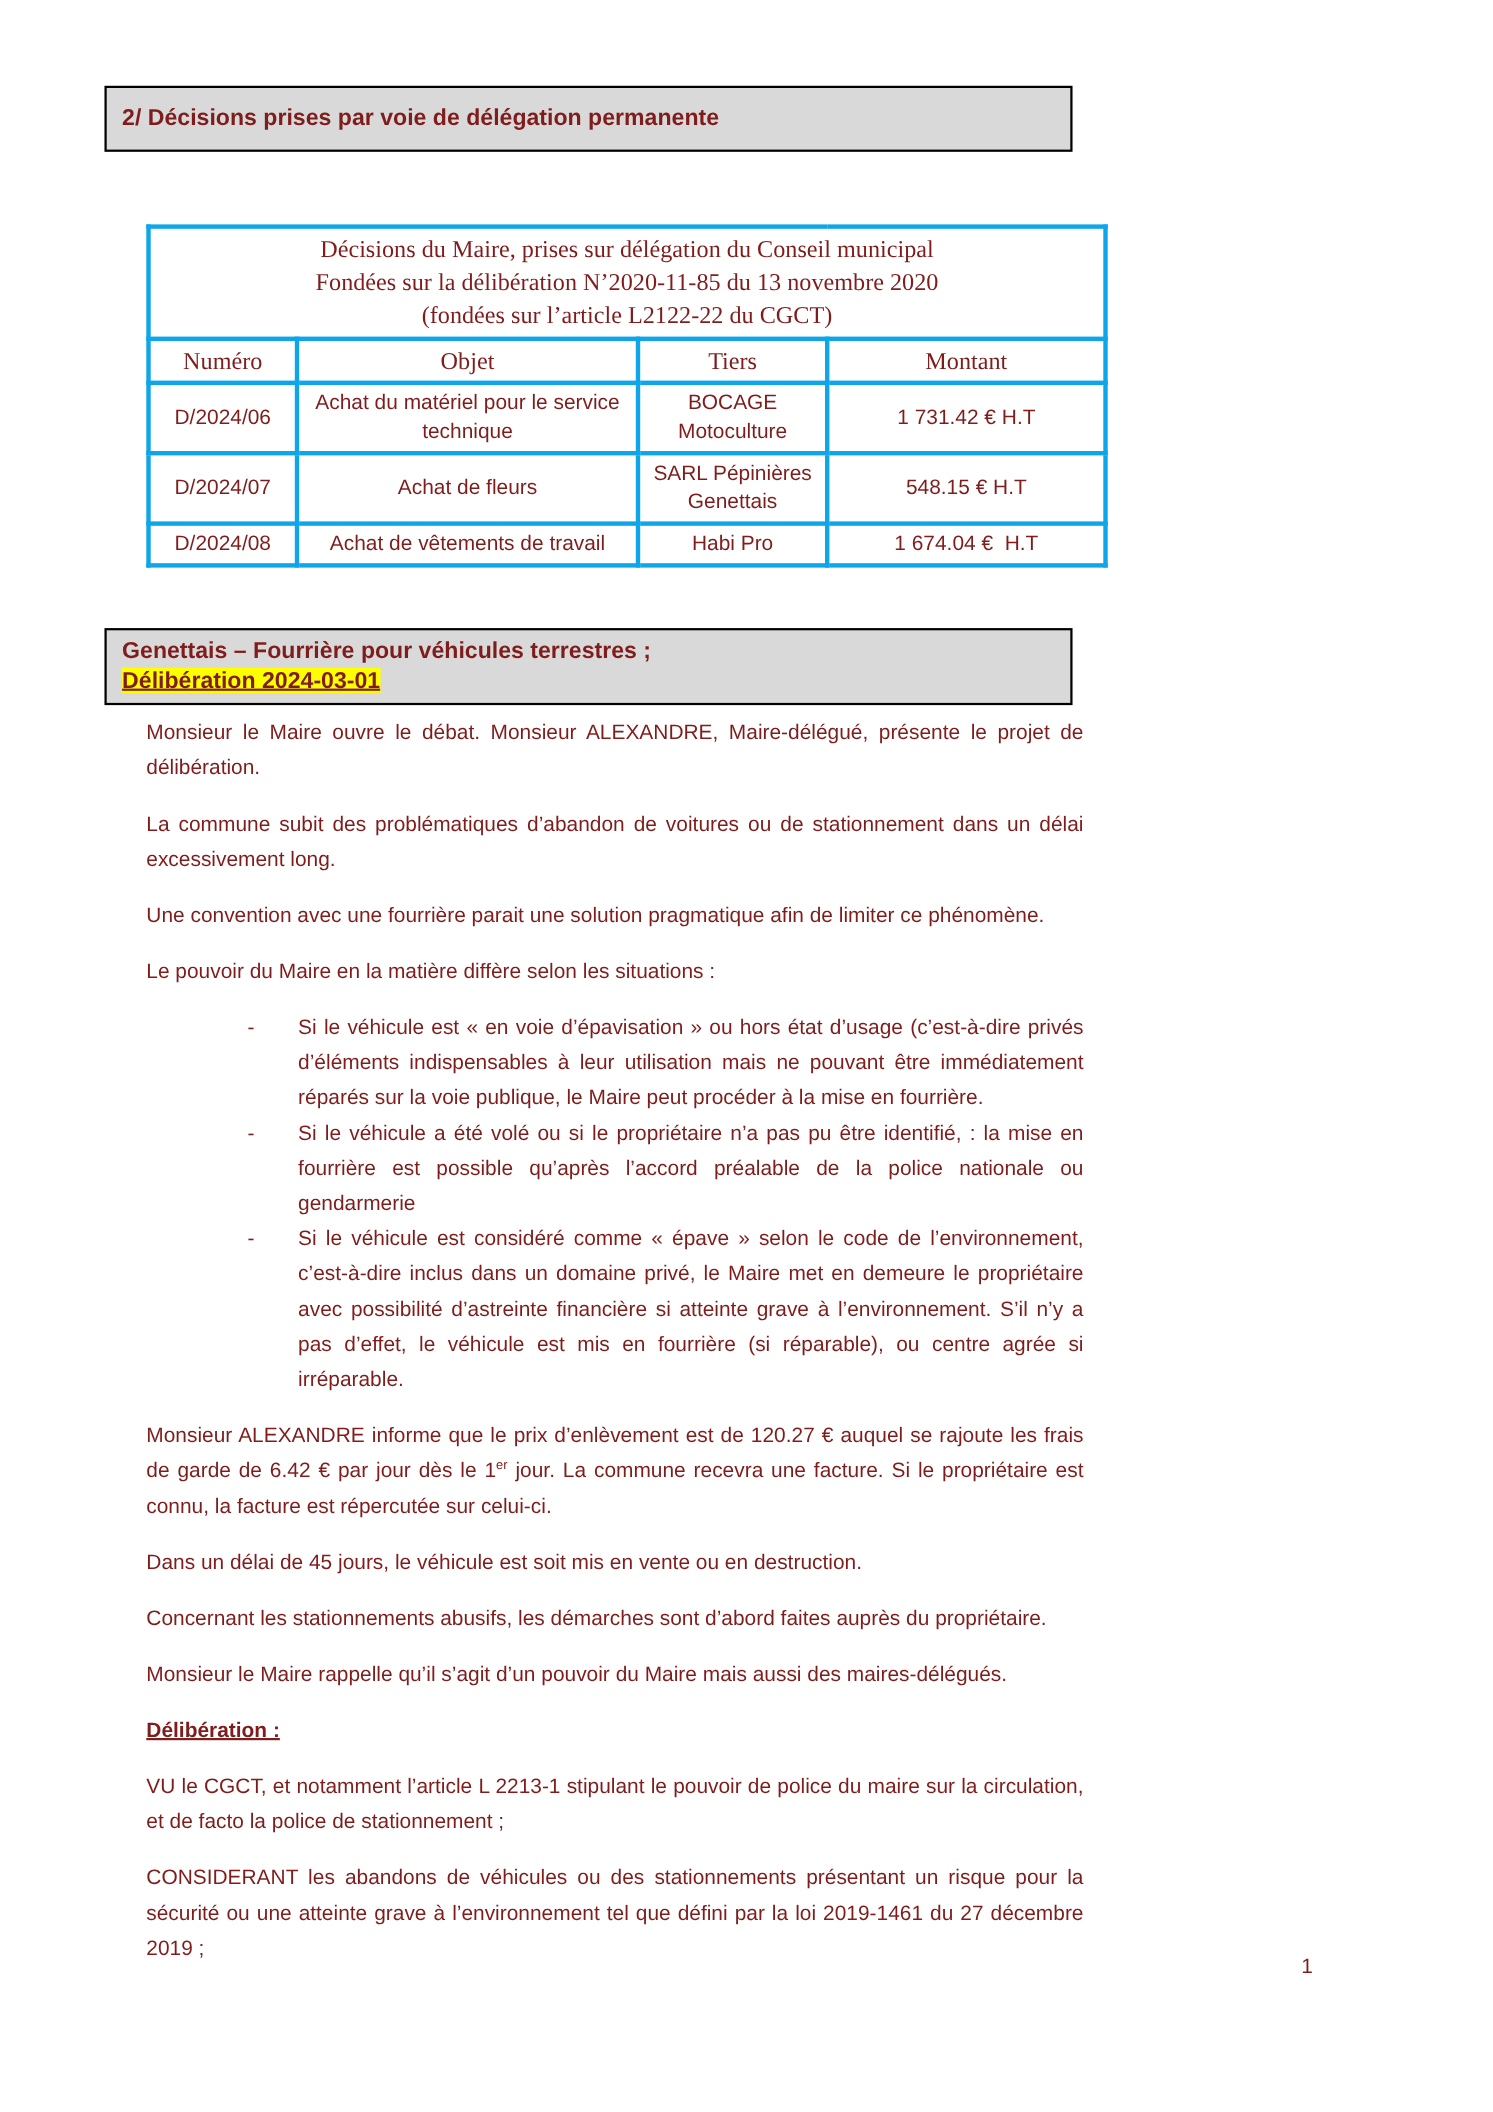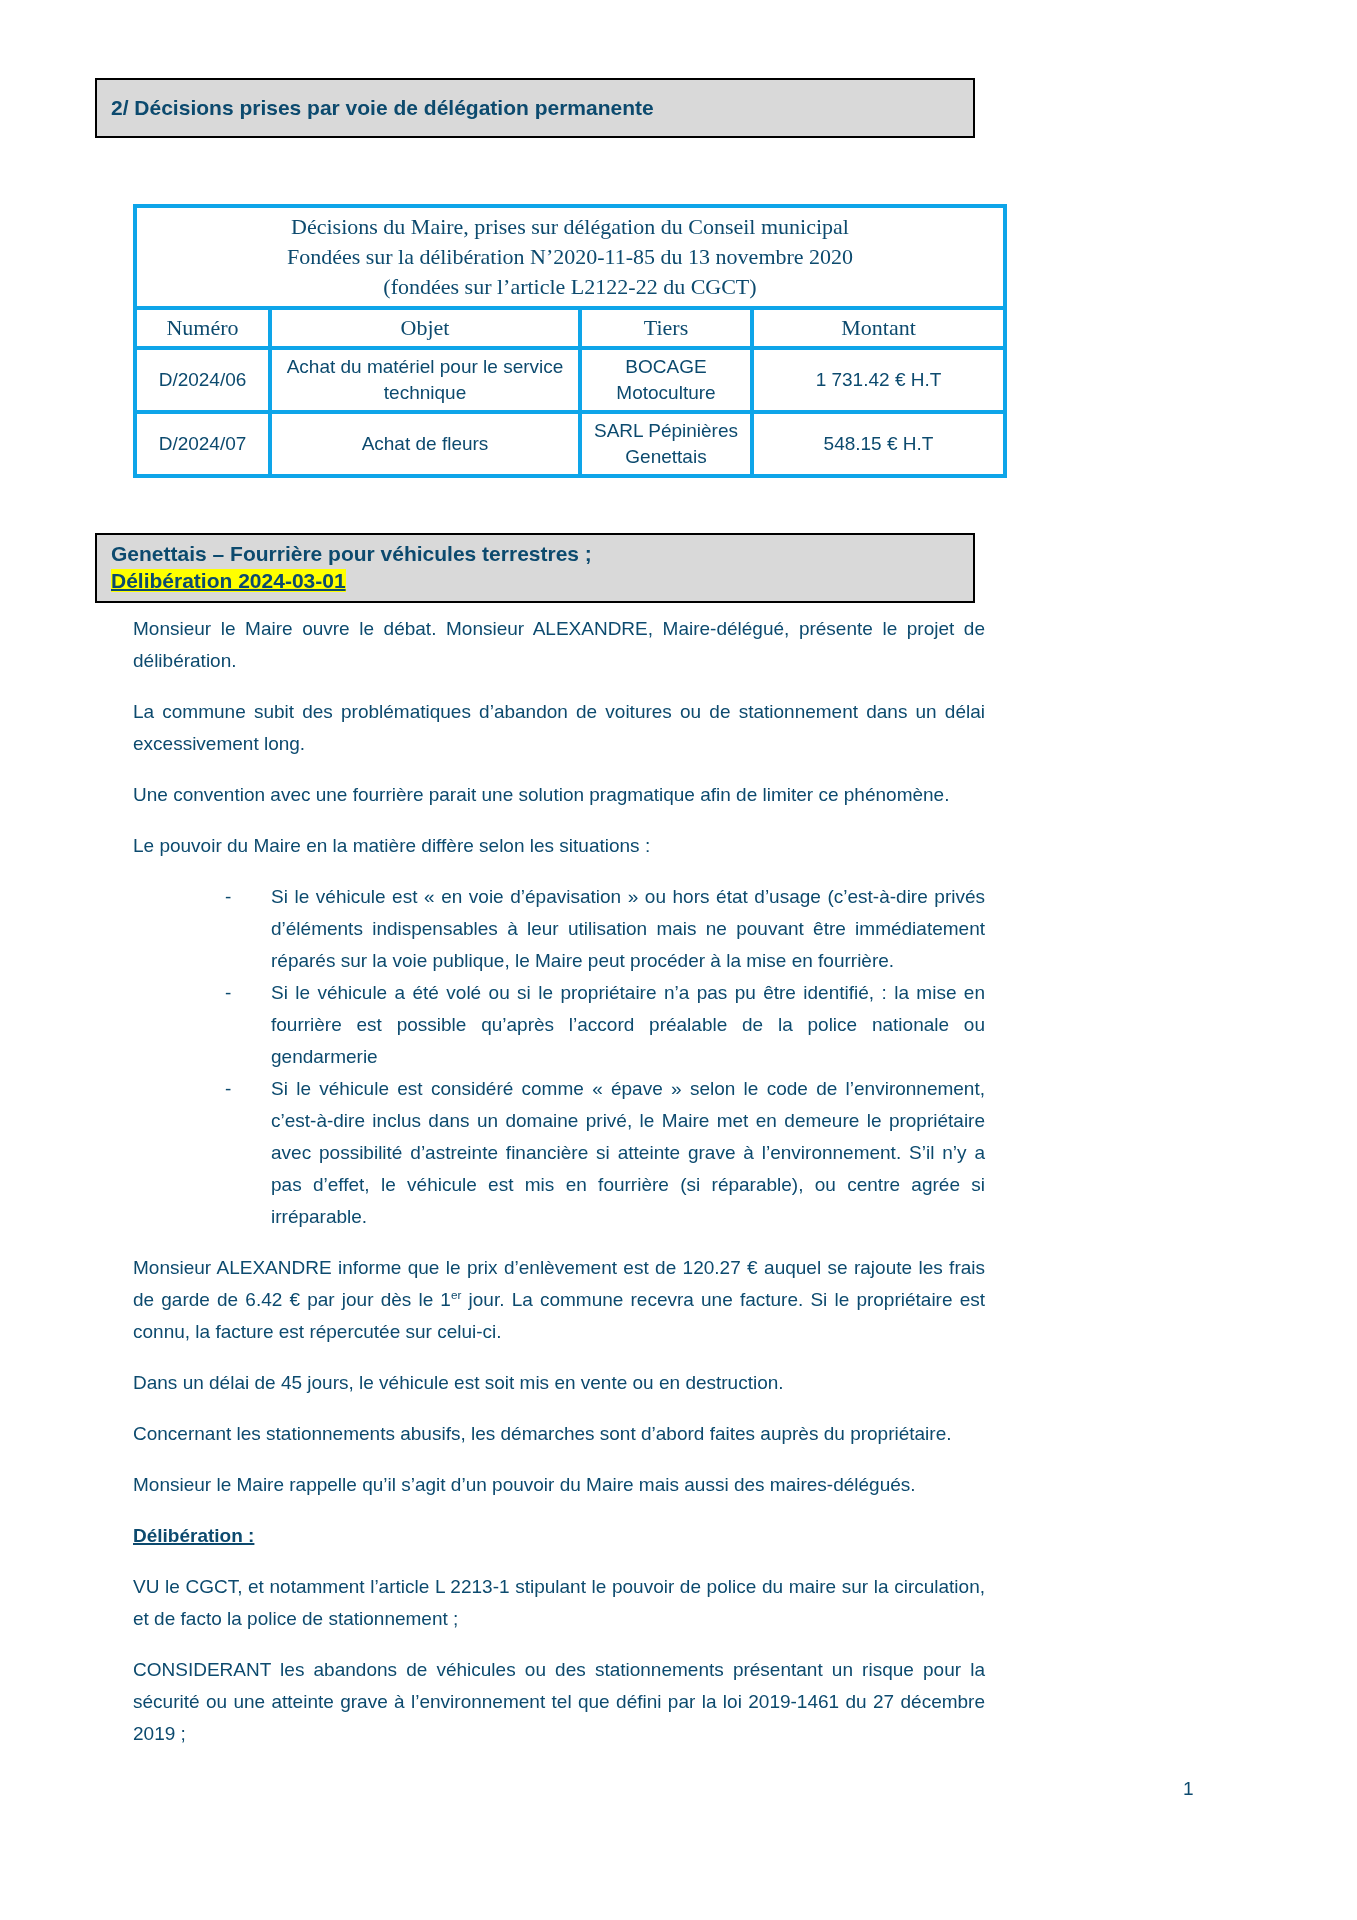--- a/index.html
+++ b/index.html
@@ -1,21 +1,21 @@
 <!DOCTYPE html>
 <html lang="fr"><head>
 <meta charset="utf-8">
 <style>
   html, body { margin: 0; padding: 0; background: #ffffff; }
   .page {
     position: relative;
     width: 1235px;
     height: 1920px;
     background: #ffffff;
-    color: #0c4a6e;
+    color: #7f1d1d;
     font-family: "Liberation Sans", sans-serif;
     overflow: hidden;
   }
 
   
   .banner {
     box-sizing: border-box;
     margin-left: 95px;
     width: 880px;
     background: #d9d9d9;
@@ -139,20 +139,26 @@
         <td>Achat du matériel pour le service technique</td>
         <td>BOCAGE Motoculture</td>
         <td class="cell-montant">1 731.42 € H.T</td>
       </tr>
       <tr class="t-row">
         <td>D/2024/07</td>
         <td>Achat de fleurs</td>
         <td>SARL Pépinières Genettais</td>
         <td class="cell-montant">548.15 € H.T</td>
       </tr>
+      <tr class="t-row">
+        <td>D/2024/08</td>
+        <td>Achat de vêtements de travail</td>
+        <td>Habi Pro</td>
+        <td class="cell-montant">1 674.04 €  H.T</td>
+      </tr>
     </tbody>
       </table>
   </div>
 
   <div class="banner banner-2">
     <div>Genettais – Fourrière pour véhicules terrestres ;</div>
     <div><span class="hl-yellow">Délibération 2024-03-01</span></div>
   </div>
 
   <div class="content">

